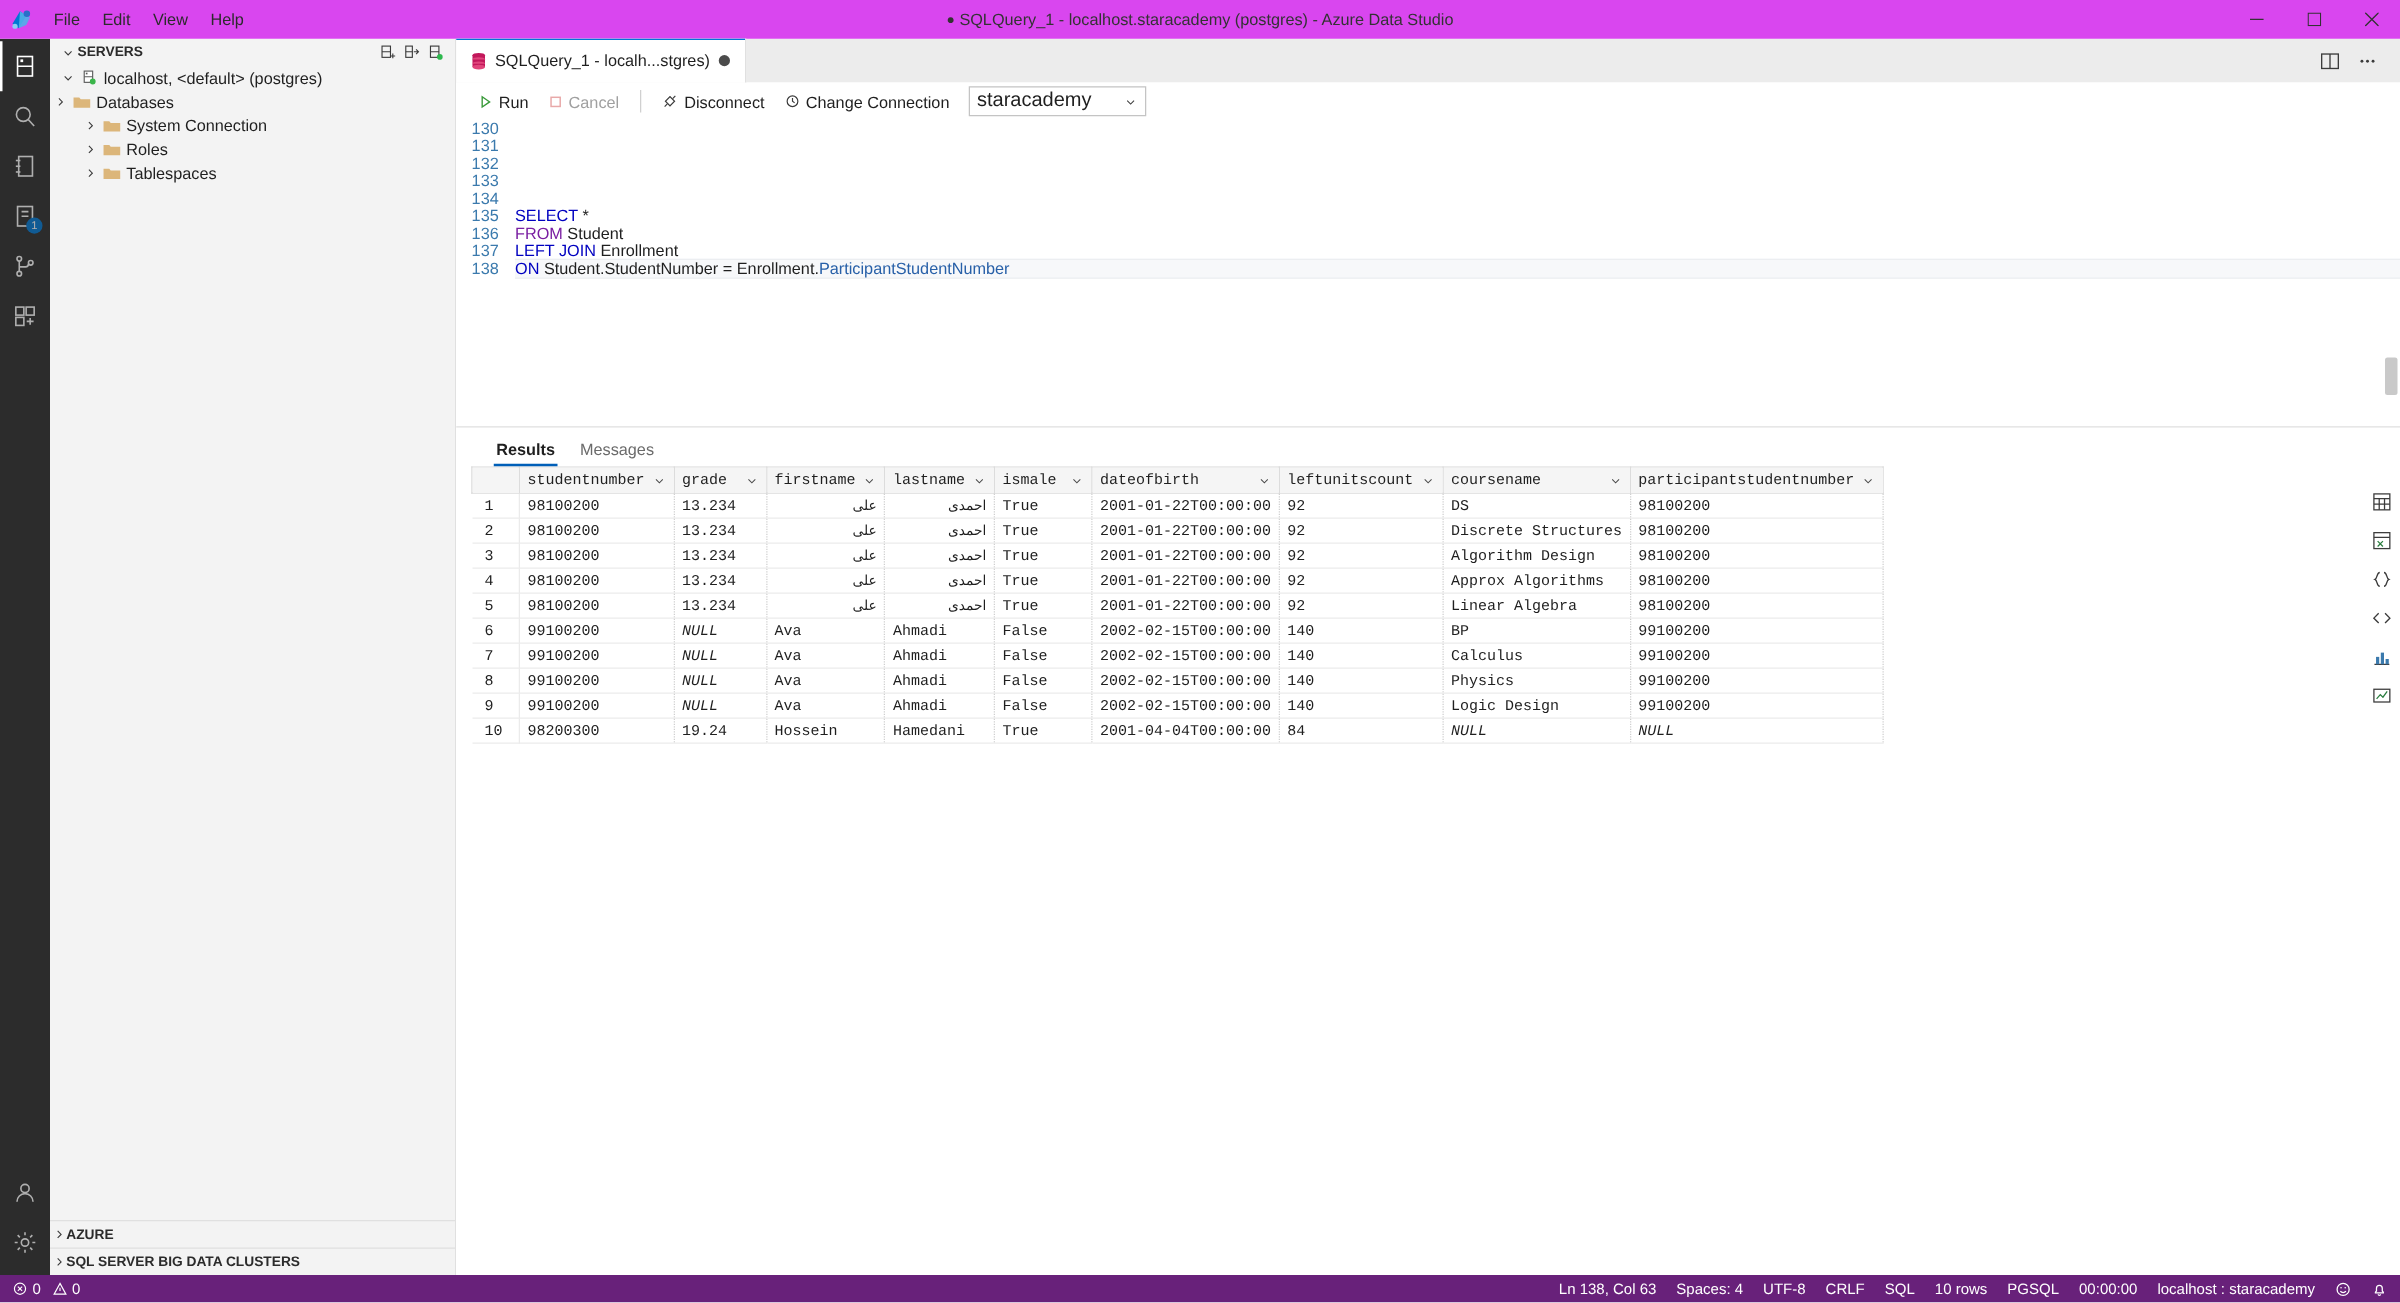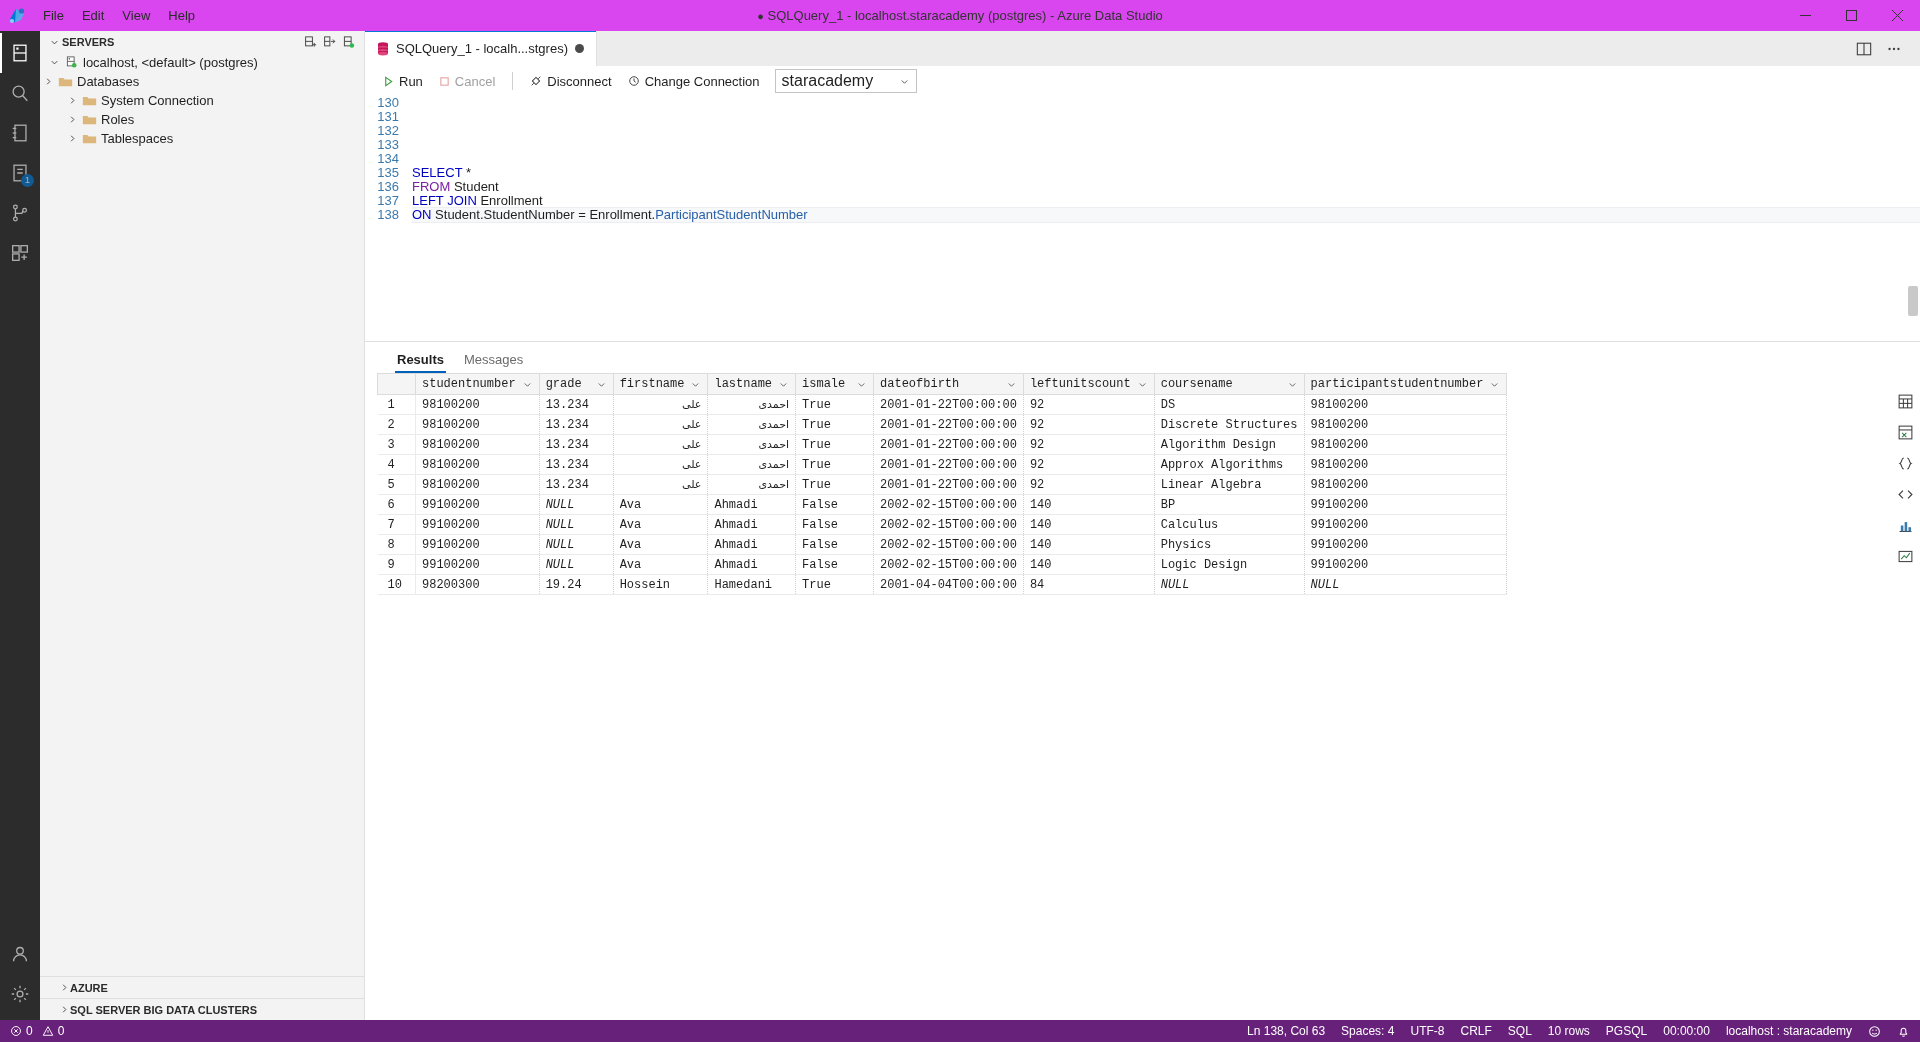--- a/index.html
+++ b/index.html
@@ -78,21 +78,21 @@
   }
   .tree { flex:0 0 auto; }
   .tree-row {
     height:19px; display:flex; align-items:center; font-size:13px; color:#1f1f1f; cursor:pointer;
     white-space:nowrap;
   }
   .tw { width:16px; display:inline-flex; justify-content:center; align-items:center; flex:0 0 16px; }
   .tree-ico { width:18px; display:inline-flex; justify-content:center; align-items:center; flex:0 0 18px; margin-right:3px;}
   .sb-flex { flex:1 1 auto; }
   .sb-bottom-section {
-    height:22px; display:flex; align-items:center; padding-left:19px; font-size:11px;
+    height:22px; display:flex; align-items:center; padding-left:2px; font-size:11px;
     font-weight:bold; color:#2b2b2b; border-top:1px solid #e0e0e0; cursor:pointer;
   }
 
   
   .editor-col { flex:1 1 auto; display:flex; flex-direction:column; min-width:0; background:#fff; }
 
   .tabbar { height:35px; background:#ececec; display:flex; align-items:stretch; flex:0 0 35px; }
   .tab {
     display:flex; align-items:center; gap:7px; padding:0 12px; background:#fff;
     border-right:1px solid #e0e0e0; font-size:13px; color:#1f1f1f; position:relative; cursor:pointer;

